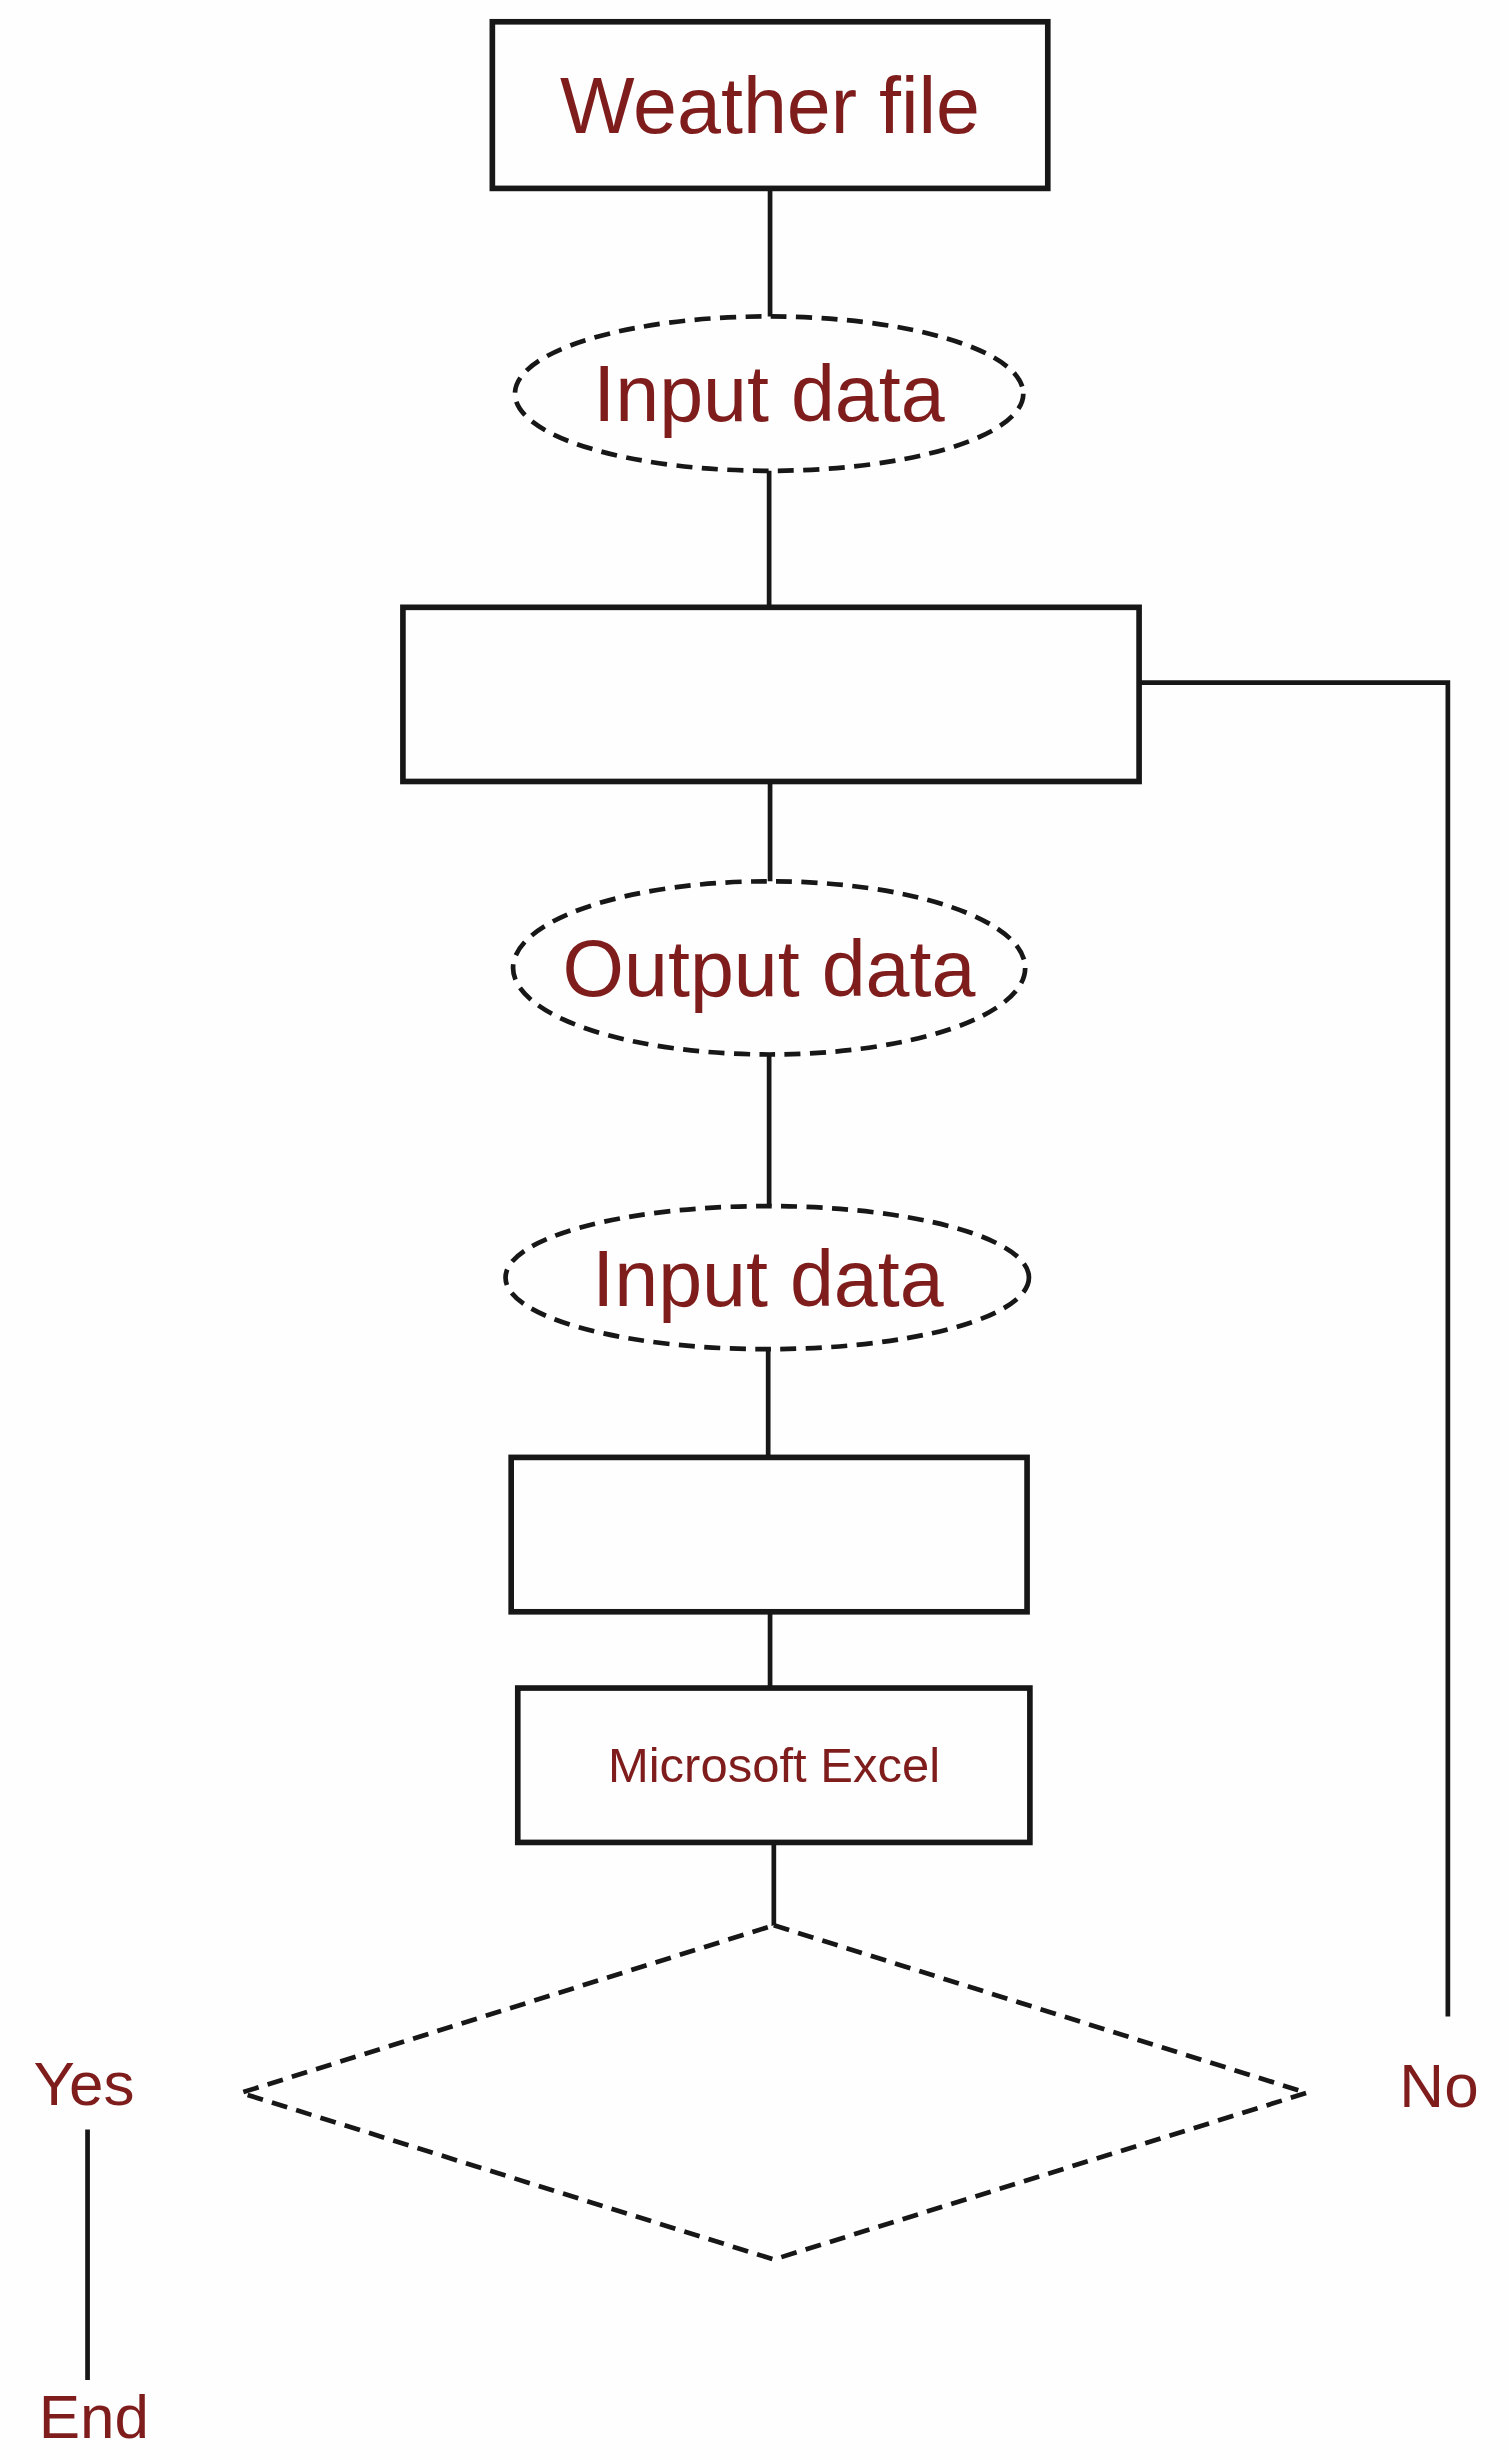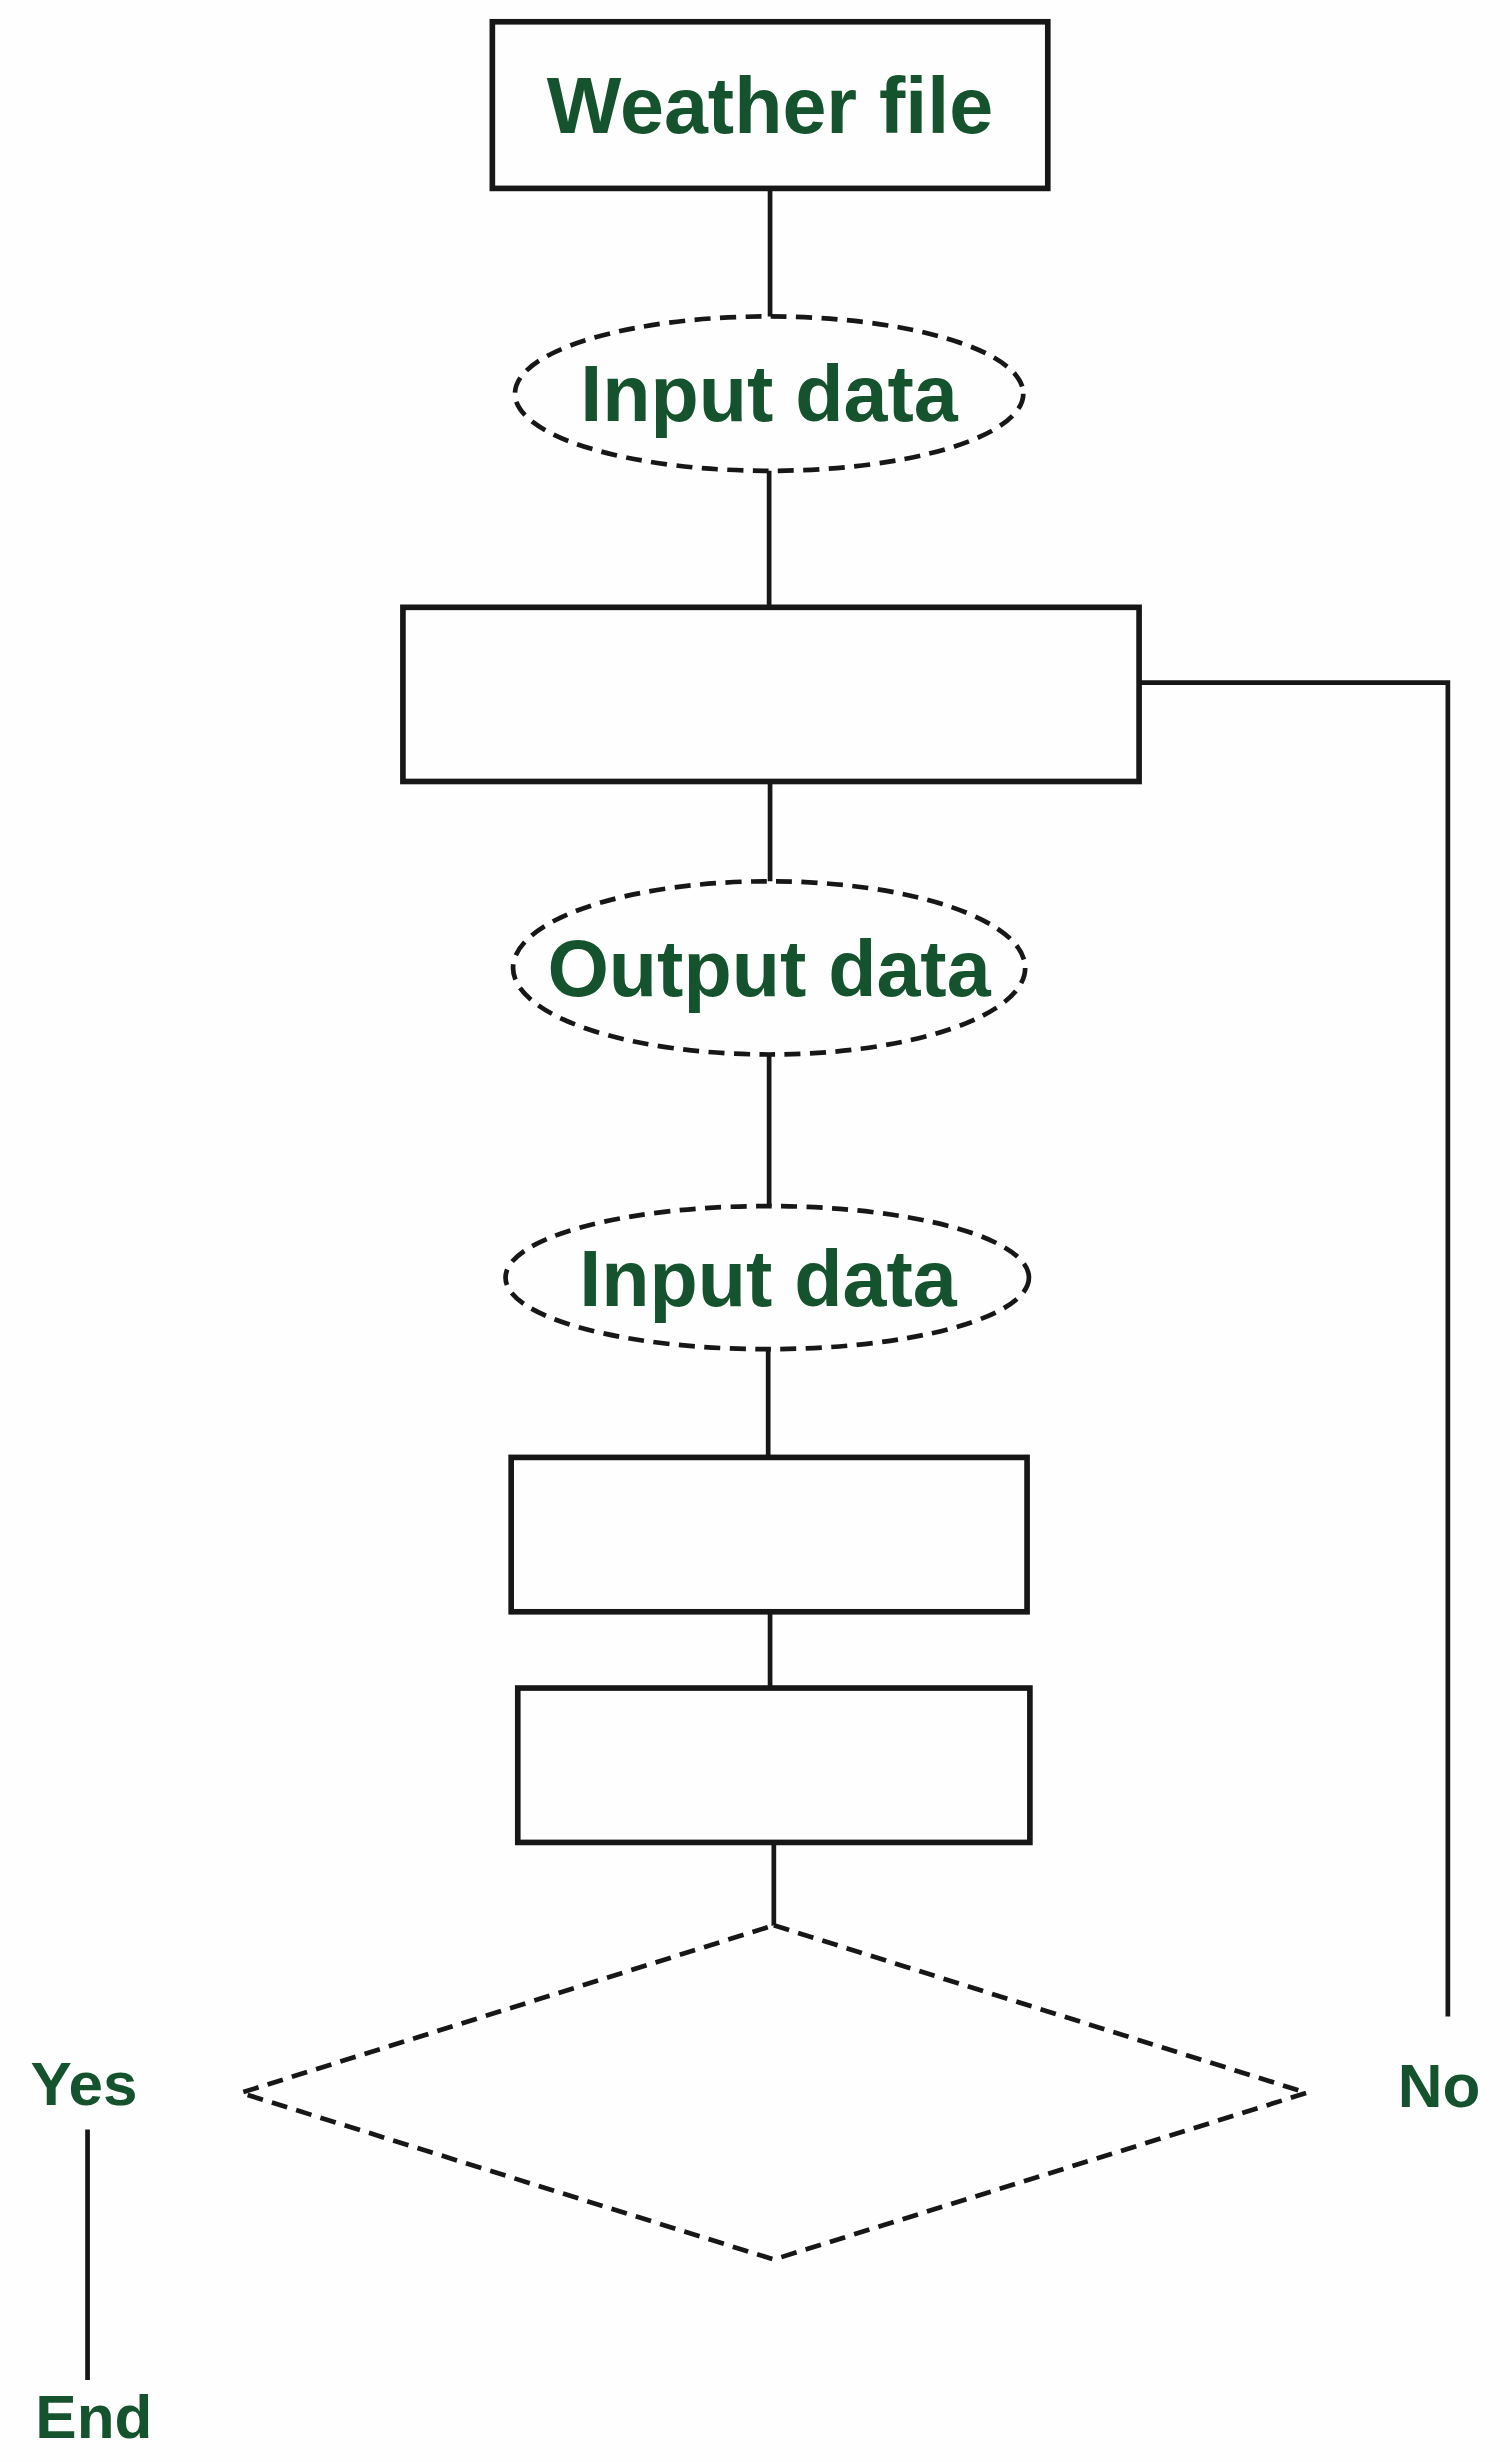--- a/index.html
+++ b/index.html
@@ -19,22 +19,22 @@
     position: absolute;
     left: 0;
     top: 0;
   }
   .label {
     position: absolute;
     display: flex;
     align-items: center;
     justify-content: center;
     text-align: center;
-    font-weight: bold;
-    color: #14532d;
+    font-weight: normal;
+    color: #7f1d1d;
     letter-spacing: 0px;
     line-height: 1;
     white-space: nowrap;
   }
   .label.big { font-size: 79px; }
   .label.small { font-size: 49px; }
   .label.side { font-size: 62px; }
 </style>
 </head>
 <body>
@@ -74,20 +74,21 @@
   <div class="label big" style="left:492px; top:21.7px; width:556px; height:167px;">Weather file</div>
 
   <div class="label big" style="left:515px; top:317px; width:508px; height:153px;">Input data</div>
 
 
   <div class="label big" style="left:513px; top:882px; width:512px; height:172px;">Output data</div>
 
   <div class="label big" style="left:506px; top:1207px; width:524px; height:142px;">Input data</div>
 
 
+  <div class="label small" style="left:518px; top:1688px; width:512px; height:154px;">Microsoft Excel</div>
 
 
   <div class="label side" style="left:7.5px; top:2043px; width:153px; height:81px;">Yes</div>
 
   <div class="label side" style="left:1373px; top:2045px; width:132px; height:81px;">No</div>
 
   <div class="label side" style="left:9.4px; top:2373px; width:169px; height:87px;">End</div>
 
 </div>
 

